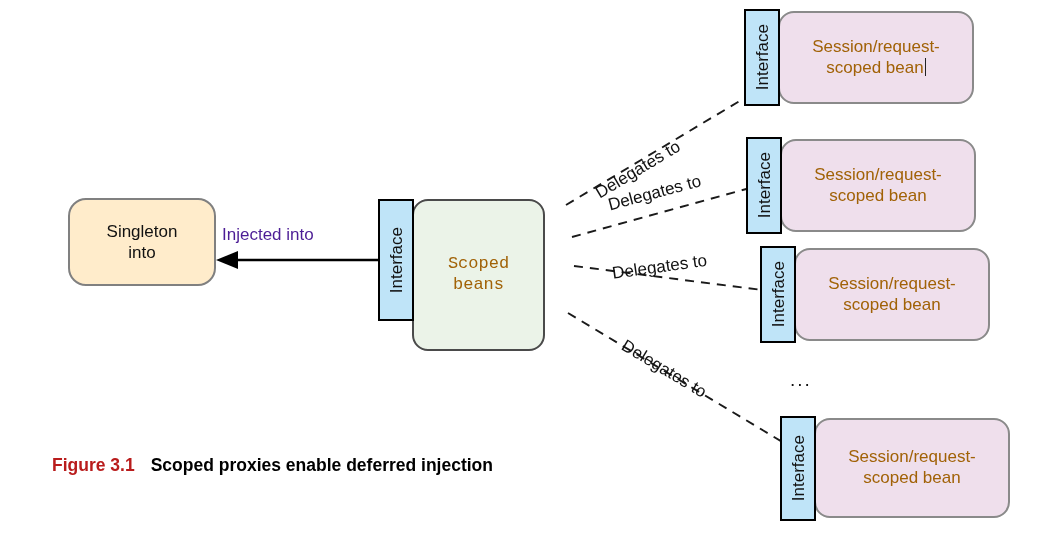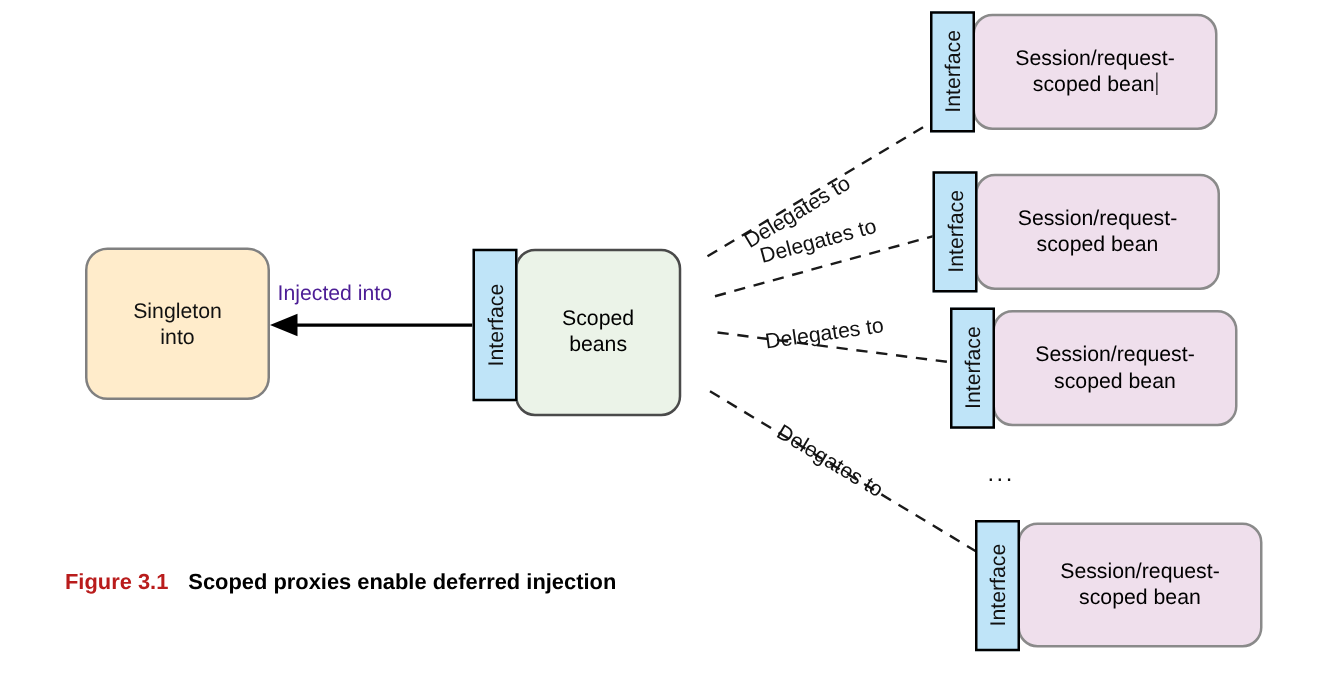--- a/index.html
+++ b/index.html
@@ -56,32 +56,32 @@
   .bodybox {
     box-sizing: border-box;
     border: 2px solid #4a4a4a;
     border-radius: 16px;
     display: flex;
     align-items: center;
     justify-content: center;
     text-align: center;
     font-size: 17px;
     line-height: 1.22;
-    color: #000000;
+    color: #a16207;
     position: relative;
     z-index: 2;
   }
 
   
   #singleton-bean {
     position: absolute;
     left: 68px;
     top: 198px;
     width: 148px;
-    height: 122px;
+    height: 88px;
     box-sizing: border-box;
     background: #ffeccb;
     border: 2px solid #808080;
     border-radius: 18px;
     display: flex;
     align-items: center;
     justify-content: center;
     text-align: center;
     font-size: 17px;
     line-height: 1.25;
@@ -92,23 +92,24 @@
   #scoped-proxy-component {
     left: 378px;
     top: 199px;
   }
   #scoped-proxy-component .iface {
     width: 36px;
     height: 122px;
   }
   #scoped-proxy-component .bodybox {
     width: 133px;
-    height: 134px;
+    height: 152px;
     margin-left: -2px;
     background: #ebf3e8;
+    font-family: Liberation Mono, monospace;
   }
 
   
   .bean-component .iface {
     width: 36px;
   }
   .bean-component .bodybox {
     margin-left: -2px;
     background: #efdfec;
     border-color: #8a8a8a;

